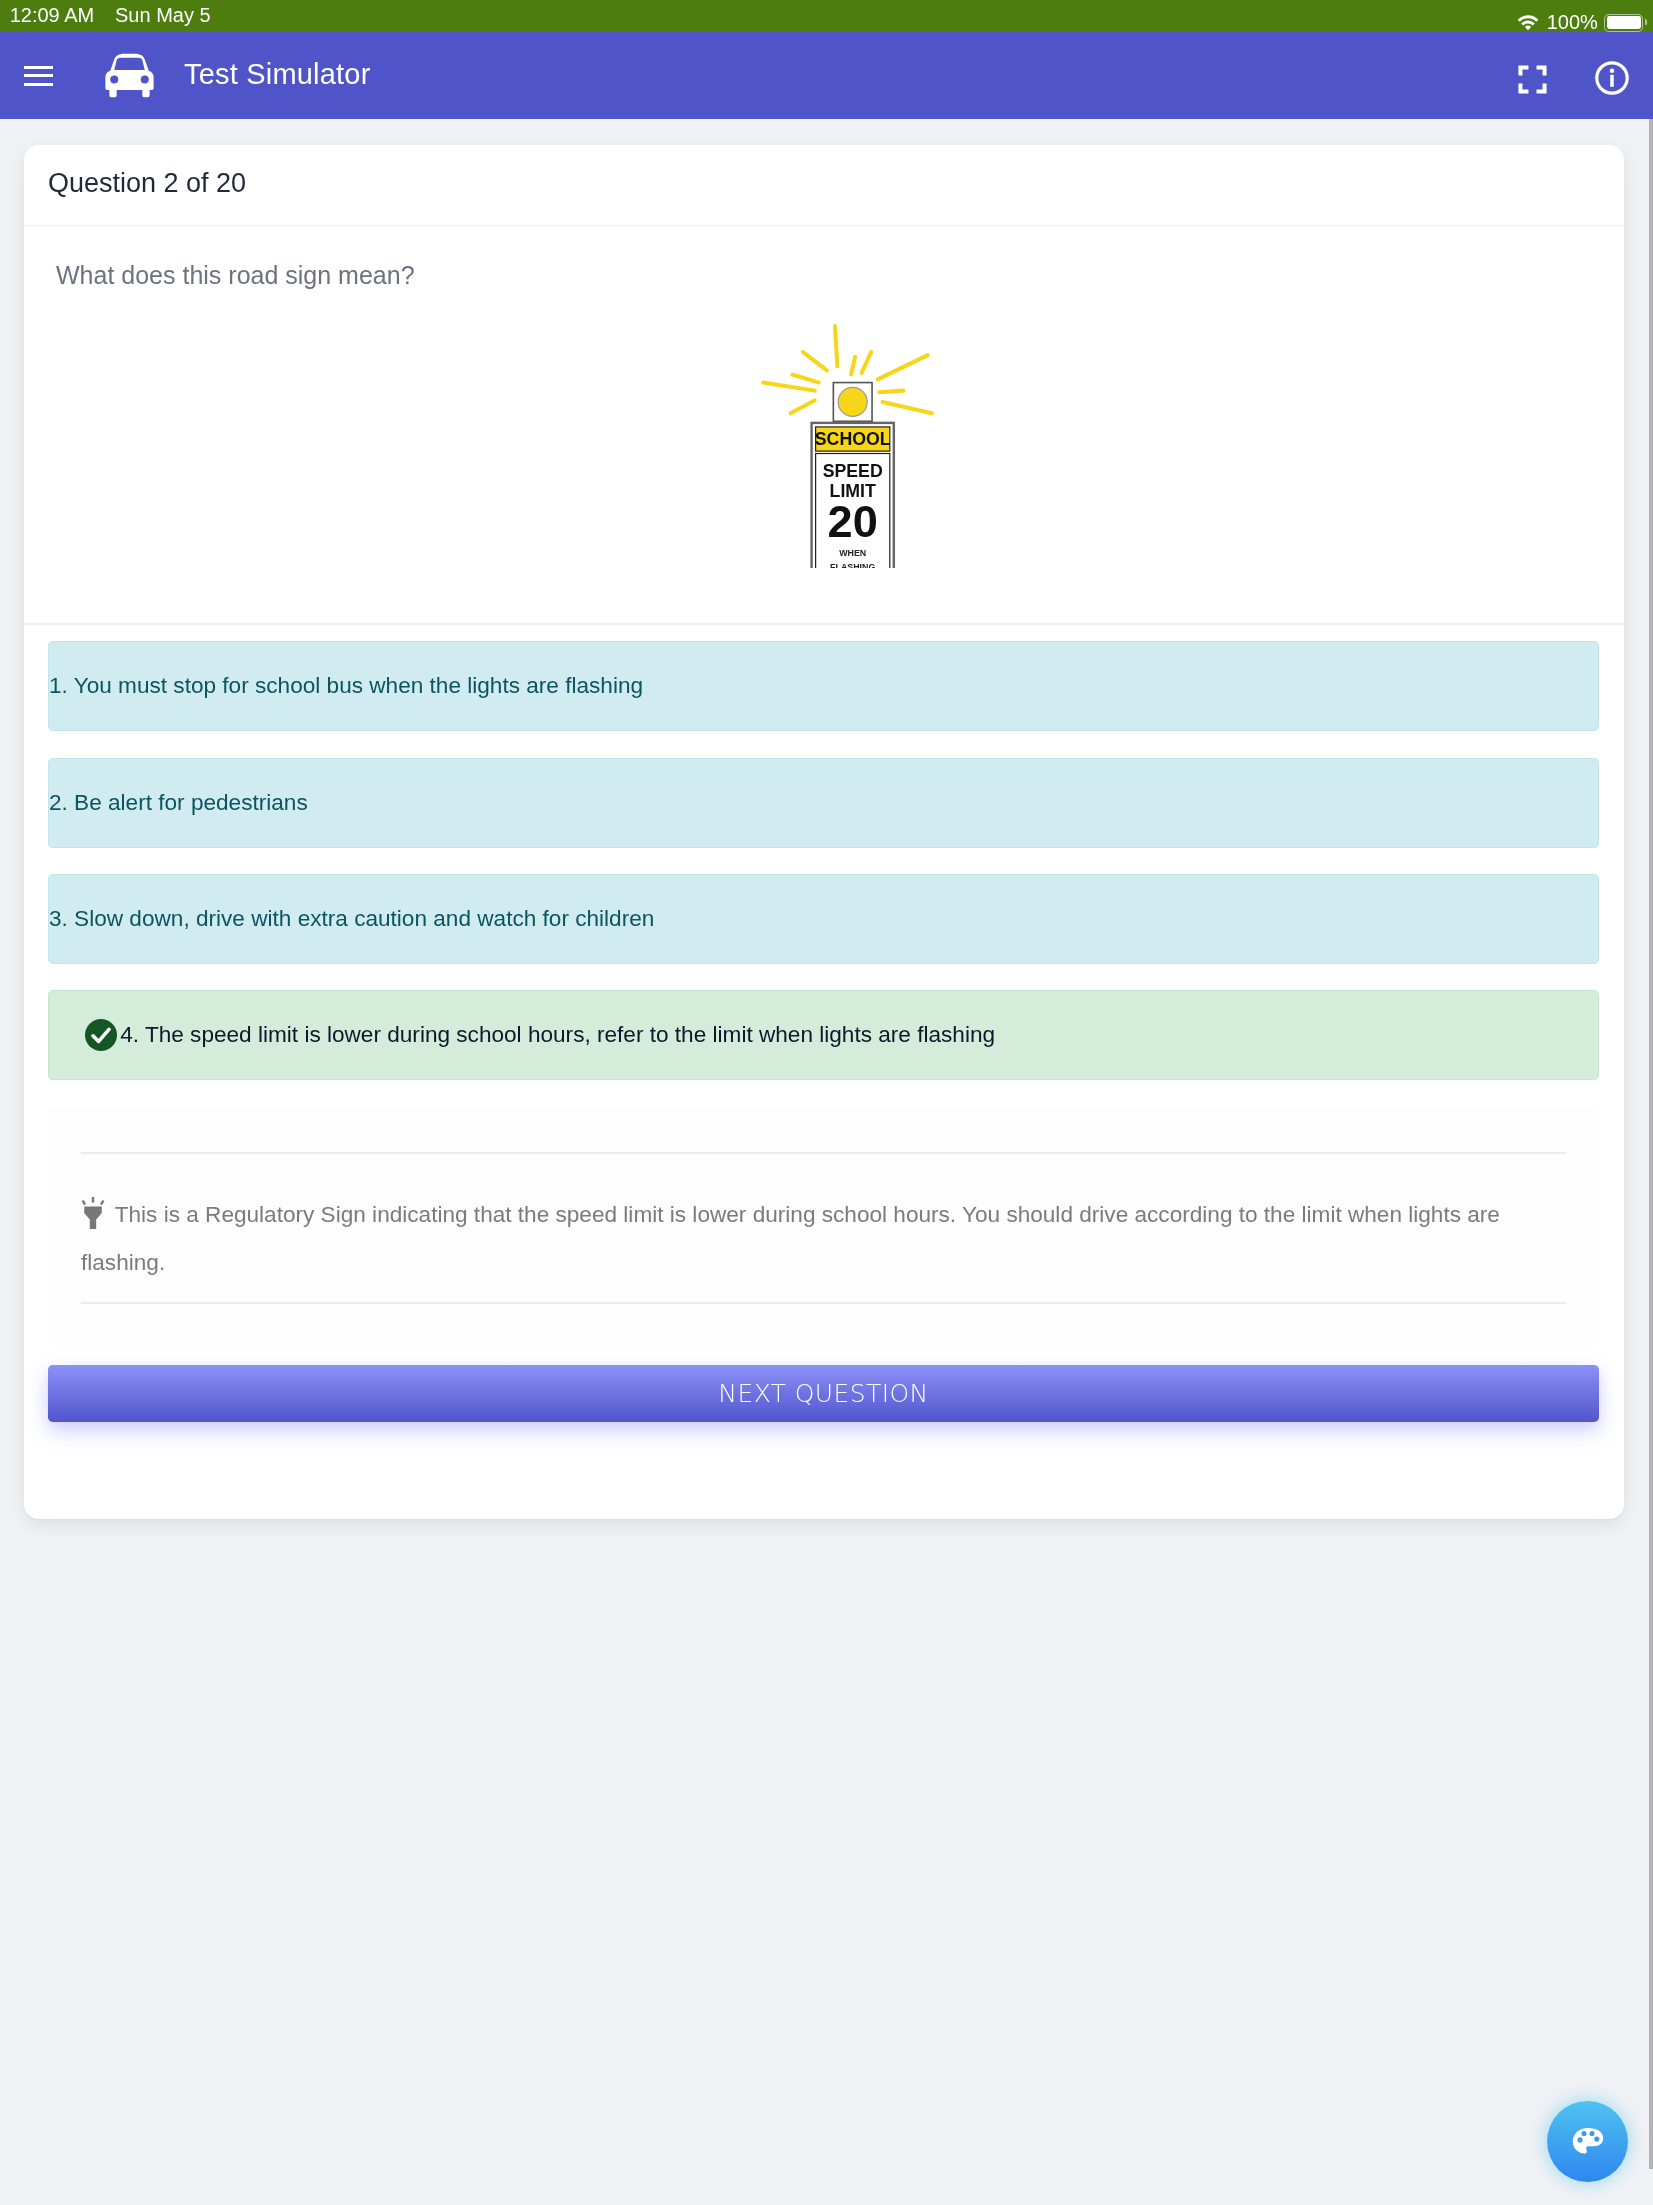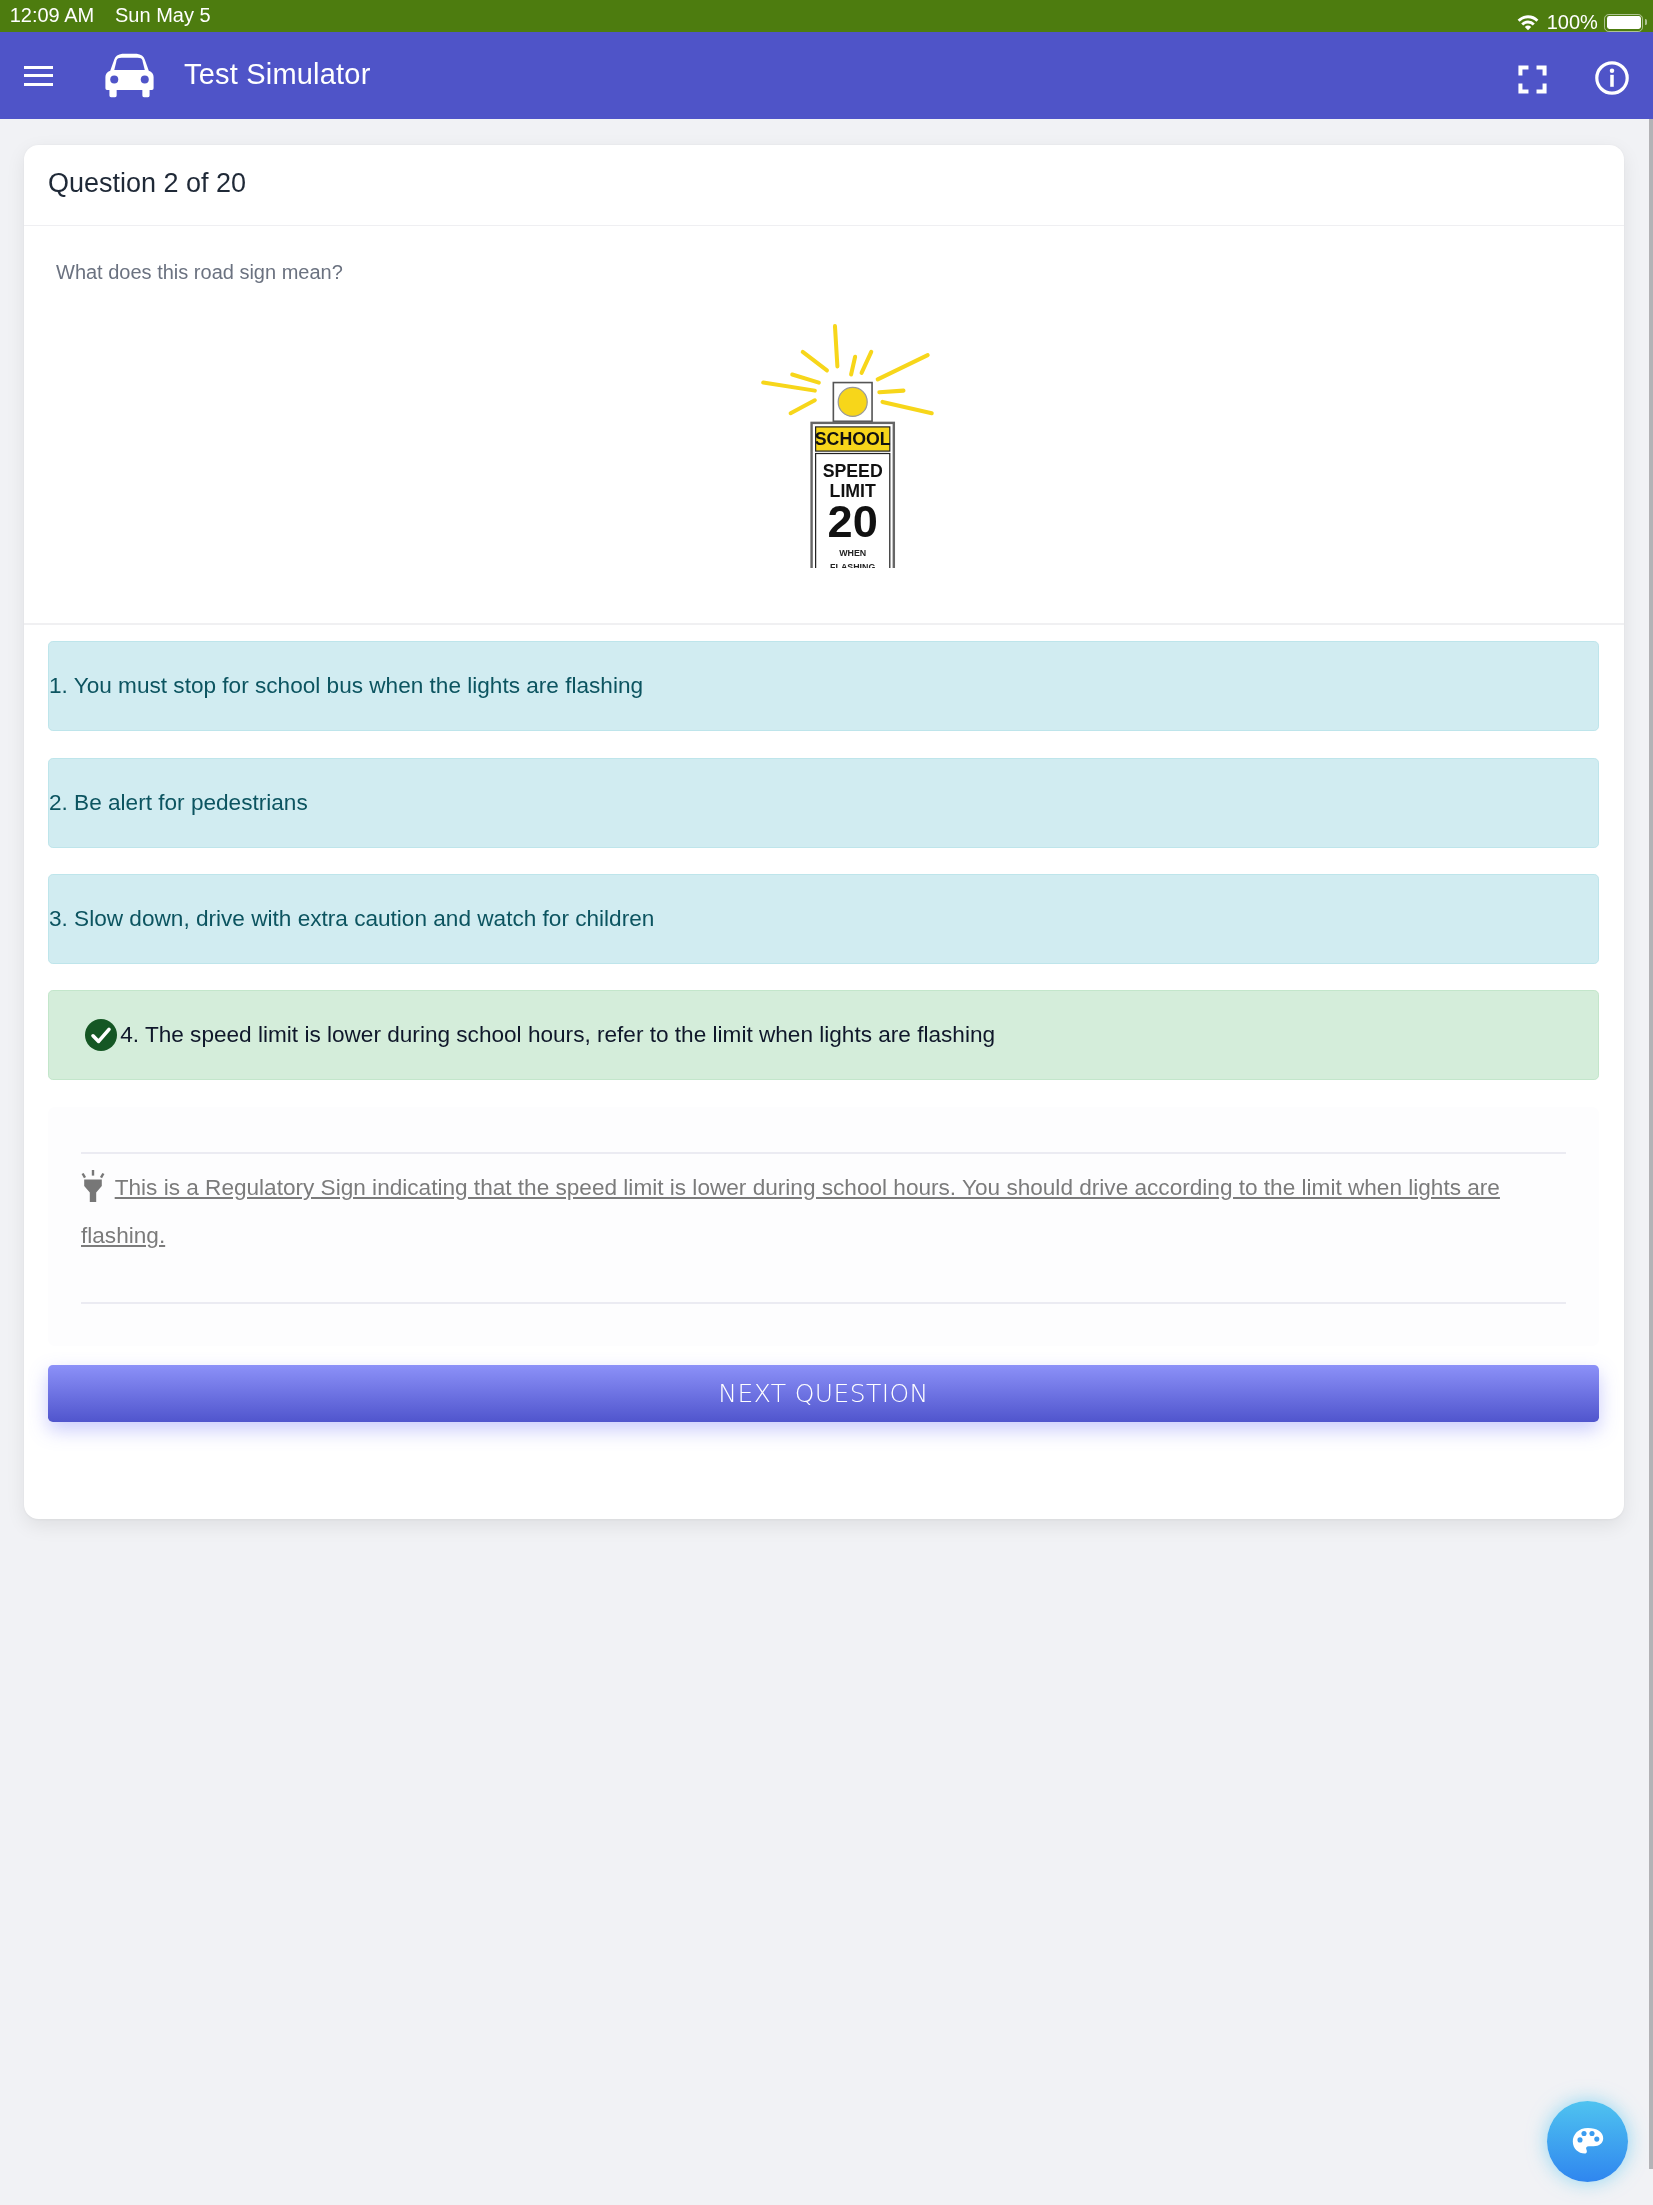--- a/index.html
+++ b/index.html
@@ -44,21 +44,21 @@
     background: #fff; border-radius: 14.5px;
     box-shadow: 0 6.5px 19.4px rgba(0,0,0,0.08), 0 0.8px 2.4px rgba(0,0,0,0.04);
   }
   .card-header {
     height: 81px; border-bottom: 1.6px solid #efeff2; position: relative;
   }
   .card-header .title {
     position: absolute; left: 24px; top: 22.6px; font-size: 27px; color: #1f2937;
   }
   .question-text {
-    position: absolute; left: 32px; top: 116px; font-size: 20px; color: #6b7280;
+    position: absolute; left: 32px; top: 116px; font-size: 25px; color: #6b7280;
   }
   .sign {
     position: absolute; left: 710px; top: 165px; width: 210px; height: 258px;
   }
   .divider-top {
     position: absolute; left: 0; top: 478px; width: 100%; height: 1.6px; background: #f0f0f2;
   }
   .answer {
     position: absolute; left: 24px; width: 1551px; height: 90px;
     border-radius: 4.8px; font-size: 22.6px; display: flex; align-items: center;
@@ -69,22 +69,22 @@
   .check-icon { width: 32px; height: 32px; margin-right: 3.2px; flex: none; }
 
   .explanation {
     position: absolute; left: 24px; top: 962px; width: 1551px; height: 239px;
     background: #fdfdfe; border-radius: 6.5px;
   }
   .explanation .line {
     position: absolute; left: 33px; right: 33px; height: 1.6px; background: #ebebf2;
   }
   .explanation .text {
-    position: absolute; left: 33px; right: 33px; top: 57px;
-    font-size: 22.6px; line-height: 48px; color: #7b7b7b; text-decoration: underline;
+    position: absolute; left: 33px; right: 33px; top: 84px;
+    font-size: 22.6px; line-height: 48px; color: #7b7b7b;
   }
   .bulb-icon {
     display: inline-block; width: 24px; height: 32px; vertical-align: -6.5px; margin-right: 9.7px;
   }
 
   .next-btn {
     position: absolute; left: 24px; top: 1220px; width: 1551px; height: 57px;
     border-radius: 4.8px; border: none;
     background: linear-gradient(180deg, #8c91f8 0%, #5055cd 100%);
     color: #fff; font-size: 25px; letter-spacing: 0.4px;

